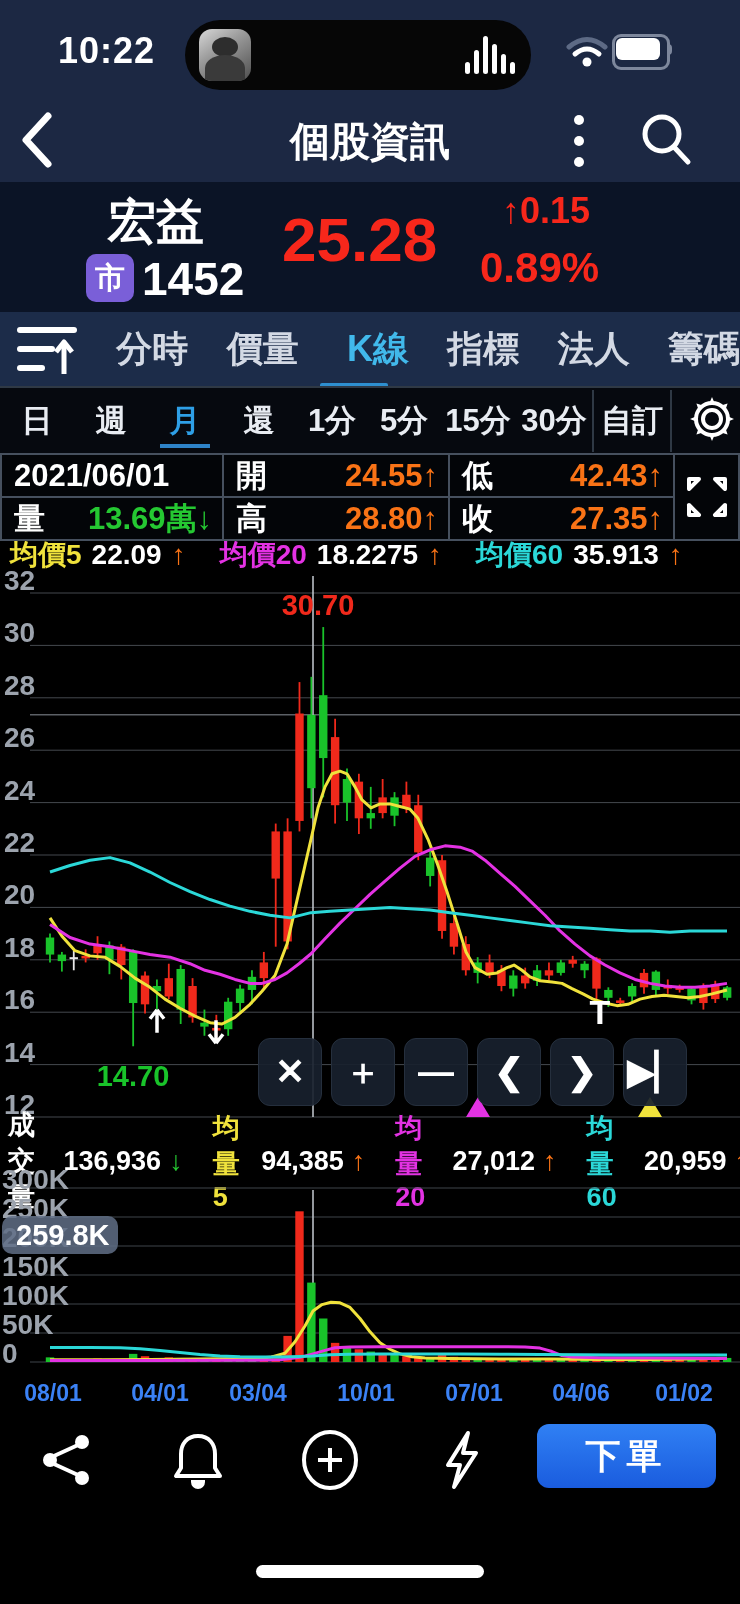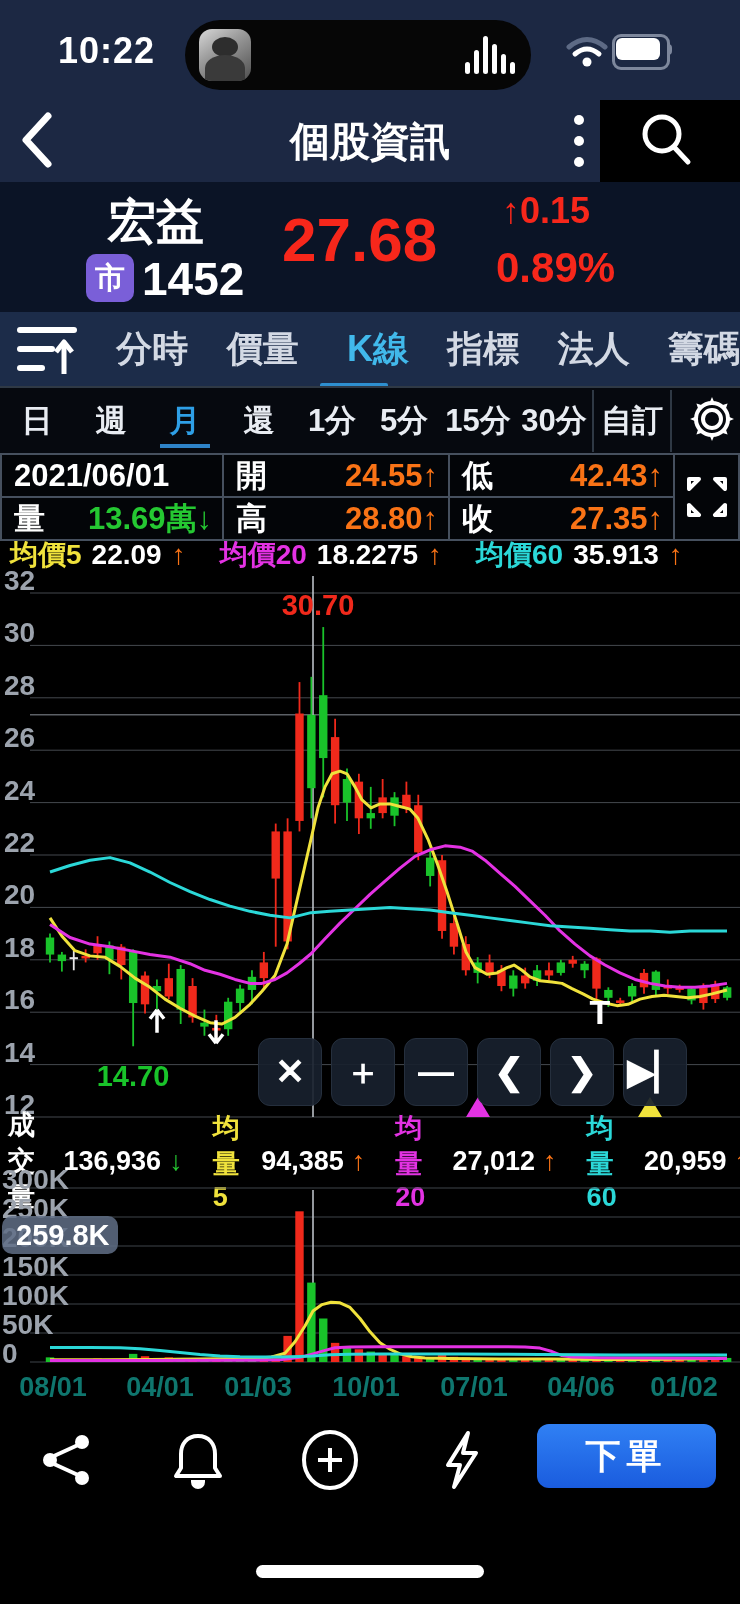--- a/index.html
+++ b/index.html
@@ -14,31 +14,31 @@
     background:linear-gradient(145deg,#d8d8d8 0%,#9a9a9a 40%,#4e4e4e 100%);overflow:hidden;}
   #island-avatar .head{position:absolute;left:13px;top:8px;width:26px;height:20px;border-radius:50%;background:#2d2d2d;}
   #island-avatar .body{position:absolute;left:6px;top:26px;width:40px;height:26px;border-radius:50% 50% 0 0;background:#3a3a3a;}
   .wave{position:absolute;bottom:0;width:5px;background:#fff;border-radius:3px;}
   #wifi{left:566px;top:36px;}
   #battery{left:612px;top:34px;width:62px;height:32px;}
   #battery .shell{position:absolute;left:0;top:0;width:52px;height:30px;border:3px solid #7d879c;border-radius:9px;}
   #battery .fill{position:absolute;left:4px;top:4px;width:44px;height:22px;background:#fff;border-radius:6px;}
   #battery .nub{position:absolute;left:55px;top:10px;width:5px;height:11px;background:#7d879c;border-radius:0 4px 4px 0;}
   
-  #navbar{left:0;top:100px;width:600px;height:82px;background:#1C2843;}
+  #navbar{left:0;top:100px;width:740px;height:82px;background:#1C2843;}
   #nav-title{left:0;top:14px;width:740px;text-align:center;font-size:40px;font-weight:700;}
   
   #stockpanel{left:0;top:182px;width:740px;height:130px;background:#0B1426;}
   #stock-name{left:108px;top:8px;font-size:48px;font-weight:700;}
   #mkt-badge{left:86px;top:72px;width:48px;height:48px;background:#7A5FD8;border-radius:10px;
              text-align:center;line-height:48px;font-size:30px;font-weight:700;}
   #stock-code{left:142px;top:70px;font-size:46px;font-weight:700;}
   #stock-price{left:282px;top:22px;font-size:62px;font-weight:700;color:#F7271B;}
   #stock-chg{left:502px;top:8px;font-size:36px;font-weight:700;color:#F7271B;}
-  #stock-pct{left:496px;top:62px;font-size:42px;font-weight:700;color:#F7271B;}
+  #stock-pct{left:480px;top:62px;font-size:42px;font-weight:700;color:#F7271B;}
   
   #maintabs{left:0;top:312px;width:740px;height:74px;background:#1C2C49;display:flex;align-items:center;}
   #sort-icon{margin-left:16px;width:62px;height:54px;flex:none;}
   .mtab{flex:1;text-align:right;font-size:36px;font-weight:600;color:#D3D9E4;position:relative;}
   .mtab.active{color:#41B9EB;}
   .mtab.active .underline{position:absolute;left:50%;transform:translateX(-50%);bottom:-14px;width:68px;height:5px;background:#2E8FD0;border-radius:2px;}
   
   #periodrow{left:0;top:386px;width:740px;height:66px;background:#06090F;
              border-top:2px solid #2F3945;border-bottom:2px solid #2F3945;display:flex;align-items:center;}
   .ptab{flex:none;text-align:center;font-size:31px;font-weight:600;color:#E8ECF2;position:relative;height:62px;line-height:62px;}
@@ -61,21 +61,21 @@
   #vol-legend{left:0;top:1146px;width:740px;height:30px;display:flex;align-items:center;gap:8px;
               padding-left:8px;font-size:27px;font-weight:700;}
   .yel{color:#F0E23C;} .mag{color:#E332E3;} .cyn{color:#2BD8D8;} .wht{color:#fff;}
   .lg-gap{width:14px;flex:none;}
   
   #price-svg{left:0;top:568px;}
   #vol-svg{left:0;top:1150px;}
   #volmax-badge{left:2px;top:1216px;width:116px;height:38px;background:rgba(96,110,134,0.85);
     border-radius:10px;font-size:29px;font-weight:700;color:#fff;line-height:38px;padding-left:14px;box-sizing:border-box;}
   #xlabels{left:0;top:1368px;width:740px;height:34px;}
-  .xlab{position:absolute;top:4px;transform:translateX(-50%);font-size:27px;color:#0f766e;font-weight:600;}
+  .xlab{position:absolute;top:12px;transform:translateX(-50%);font-size:23px;color:#3b82f6;font-weight:600;}
   
   #chart-controls{left:258px;top:1038px;width:432px;height:68px;display:flex;gap:9px;}
   .cbtn{width:62px;height:66px;background:rgba(24,33,46,0.92);border:1px solid #252f3d;border-radius:12px;
         color:#fff;display:flex;align-items:center;justify-content:center;font-size:36px;font-weight:700;}
   
   #toolbar{left:0;top:1400px;width:636px;height:120px;display:flex;align-items:center;}
   .tb-ico{flex:none;display:flex;align-items:center;justify-content:center;}
   #order-btn{position:absolute;left:537px;top:24px;width:179px;height:64px;border-radius:12px;
     background:linear-gradient(180deg,#3080F4 0%,#1A5CDE 100%);color:#fff;font-size:35px;font-weight:700;
     display:flex;align-items:center;justify-content:center;letter-spacing:6px;}
@@ -135,21 +135,21 @@
           <circle cx="26" cy="26" r="17" fill="none" stroke="#fff" stroke-width="5"></circle>
           <line x1="38" y1="39" x2="52" y2="54" stroke="#fff" stroke-width="5" stroke-linecap="round"></line>
         </svg>
     </div>
   </div>
 
   <div id="stockpanel" class="abs">
     <div id="stock-name" class="abs">宏益</div>
     <div id="mkt-badge" class="abs">市</div>
     <div id="stock-code" class="abs">1452</div>
-    <div id="stock-price" class="abs">27.68</div>
+    <div id="stock-price" class="abs">25.28</div>
     <div id="stock-chg" class="abs"><span>↑</span><span>0.15</span></div>
     <div id="stock-pct" class="abs">0.89%</div>
   </div>
 
   <div id="maintabs" class="abs">
     <div id="sort-icon">
       <svg width="62" height="54" viewBox="0 0 62 54">
         <line x1="4" y1="8" x2="58" y2="8" stroke="#fff" stroke-width="6" stroke-linecap="round"></line>
         <line x1="4" y1="27" x2="36" y2="27" stroke="#fff" stroke-width="6" stroke-linecap="round"></line>
         <line x1="4" y1="46" x2="26" y2="46" stroke="#fff" stroke-width="6" stroke-linecap="round"></line>
@@ -498,21 +498,21 @@
       </g>
       <polyline points="50,209.68 100,209.68 150,209.39 200,209.1 250,208.52 270,207.36 285,203.3 295,191.7 305,176.04 313,160.96 322,154.58 331,152.26 340,152.84 350,157.48000000000002 360,168.5 370,181.84 380,192.86 390,199.24 400,203.88 412,206.78 425,207.94 450,208.52 500,209.1 550,209.1 600,209.39 650,209.39 690,209.1 727,208.23" fill="none" stroke="#F0E23C" stroke-width="3" stroke-linejoin="round"></polyline>
       <polyline points="50,210.55 150,210.55 250,210.26 280,209.68 300,207.36 313,203.88 325,200.4 335,197.79 350,196.92000000000002 380,196.63 420,196.63 460,196.63 500,196.63 525,196.92000000000002 540,198.08 552,201.56 562,205.62 572,207.07 600,207.65 650,207.94 690,208.23 727,208.52" fill="none" stroke="#E332E3" stroke-width="3" stroke-linejoin="round"></polyline>
       <polyline points="50,197.5 90,197.5 120,197.79 140,198.66 160,200.4 180,202.43 200,204.46 220,205.91 240,206.78 260,207.07 280,207.07 300,206.49 313,205.91 330,204.75 350,204.17 380,203.88 420,203.88 460,203.88 500,204.17 540,204.46 580,204.75 620,205.04 660,205.04 700,205.04 727,205.04" fill="none" stroke="#2BD8D8" stroke-width="3" stroke-linejoin="round"></polyline>
     </svg>
   <div id="volmax-badge" class="abs">259.8K</div>
 
   <div id="xlabels" class="abs">
       <div class="xlab" style="left: 53px;">08/01</div>
       <div class="xlab" style="left: 160px;">04/01</div>
-      <div class="xlab" style="left: 258px;">01/03</div>
+      <div class="xlab" style="left: 258px;">03/04</div>
       <div class="xlab" style="left: 366px;">10/01</div>
       <div class="xlab" style="left: 474px;">07/01</div>
       <div class="xlab" style="left: 581px;">04/06</div>
       <div class="xlab" style="left: 684px;">01/02</div>
     </div>
 
   <div id="toolbar" class="abs">
     <div class="tb-ico" style="width:132px;">
       <svg width="56" height="56" viewBox="0 0 56 56" fill="#fff">
         <circle cx="44" cy="10" r="7"></circle>

